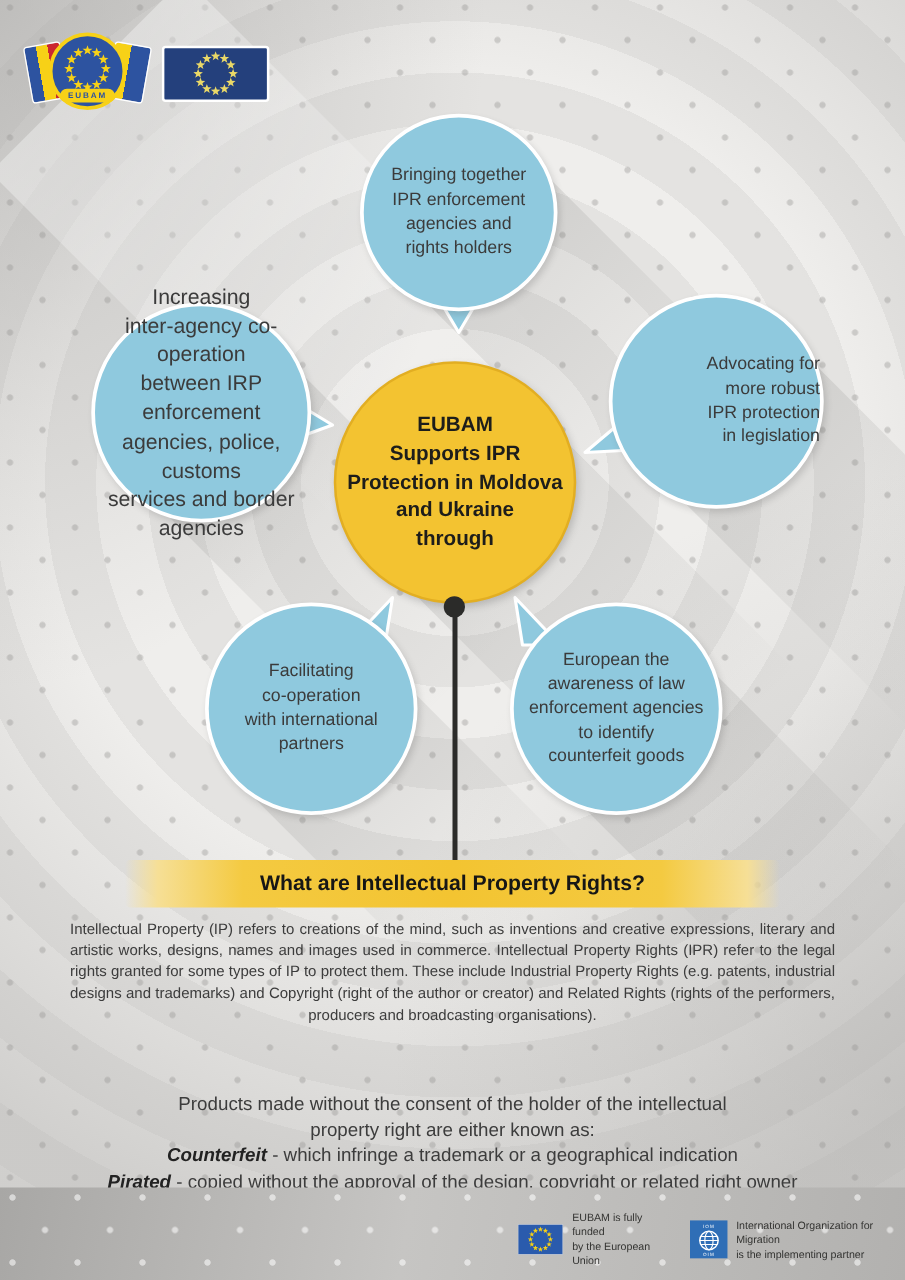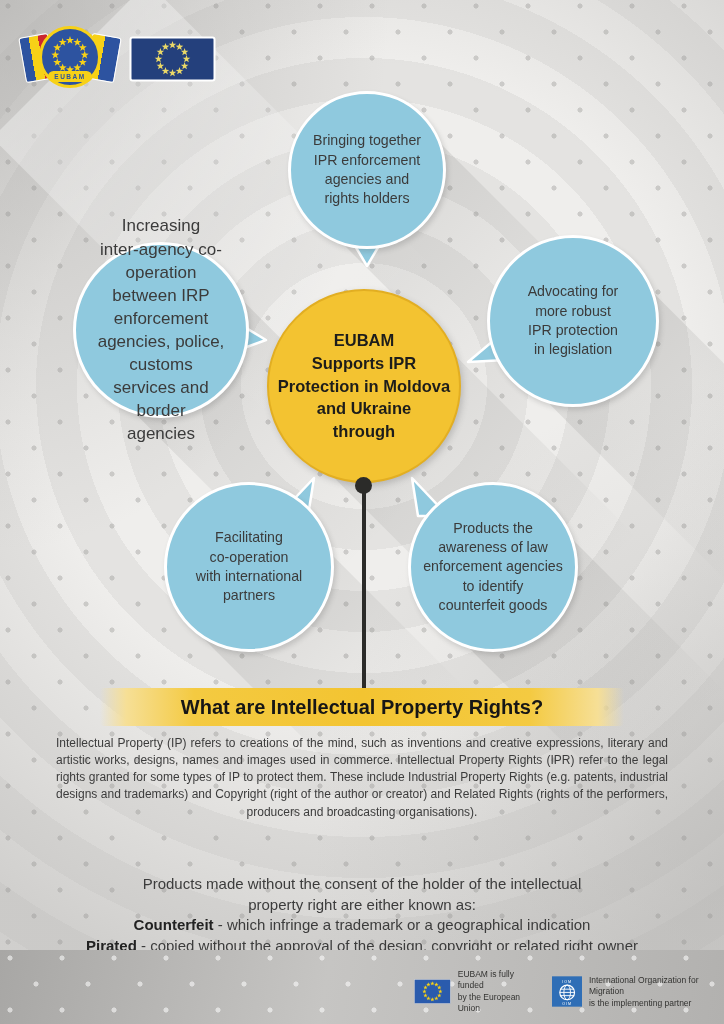--- a/index.html
+++ b/index.html
@@ -42,25 +42,25 @@
   .eubam-circle svg{position:absolute; left:0; top:0;}
   .eubam-ribbon{position:absolute; bottom:3px; left:6px; right:6px; height:11px; background:#f7d117;
     border-radius:6px; display:flex; align-items:center; justify-content:center;
     font-size:6.5px; font-weight:bold; color:#2d53a0; letter-spacing:1.5px;}
   .eu-flag-top{position:absolute; left:129px; top:36px; z-index:3;}
 
   
   .bubble{position:absolute; border-radius:50%; background:#8fc9de; border:3px solid #ffffff;
     box-sizing:border-box; z-index:3; display:flex; align-items:center; justify-content:center;
     text-align:center; box-shadow:2px 3px 5px rgba(80,80,78,0.2);}
-  .bubble p{margin:12px; white-space:pre-line; font-size:14.2px; line-height:1.36; color:#3b3b3b; width:100%;}
+  .bubble p{margin:0; white-space:pre-line; font-size:14.2px; line-height:1.36; color:#3b3b3b; width:100%;}
   #bubble-top{left:288px; top:91px;  width:158px; height:158px;}
   #bubble-left{left:73px; top:242px; width:176px; height:176px;}
   #bubble-left p{font-size:17px;}
-  #bubble-right{left:487px; top:235px; width:172px; height:172px;}
+  #bubble-right{left:487px; top:235px; width:172px; height:172px;text-align:right;}
   #bubble-bl{left:164px; top:482px; width:170px; height:170px;}
   #bubble-br{left:408px; top:482px; width:170px; height:170px;}
   .tail{position:absolute; z-index:2;}
   #tail-top{left:348px; top:238px;}
   #tail-left{left:232px; top:318px;}
   #tail-right{left:466px; top:328px;}
   #tail-bl{left:274px; top:476px;}
   #tail-br{left:410px; top:476px;}
 
   
@@ -69,28 +69,28 @@
     display:flex; align-items:center; justify-content:center; text-align:center;
     box-shadow:2px 3px 6px rgba(80,80,78,0.25);}
   #center-circle p{margin:0; white-space:pre-line; font-size:16.5px; font-weight:bold; line-height:1.38; color:#1d1d1b;}
   #connector-line{position:absolute; left:362px; top:455px; width:3.5px; height:237px; background:#2b2b29; z-index:1;}
   #connector-dot{position:absolute; left:355px; top:477px; width:17px; height:17px; border-radius:50%; background:#2b2b29; z-index:4;}
 
   
   #banner{position:absolute; left:100px; top:688px; width:524px; height:38px; z-index:2;
     display:flex; align-items:center; justify-content:center; border-radius:4px;
     background:linear-gradient(90deg, rgba(247,232,176,0) 0%, #f6df96 5%, #f4ca41 18%, #f3c431 50%, #f4ca41 82%, #f6df96 95%, rgba(247,232,176,0) 100%);}
-  #banner h2{margin:0; font-size:20px; font-weight:bold; color:#161616;}
+  #banner h2{margin:0; font-size:17px; font-weight:bold; color:#161616;}
   #paragraph{position:absolute; left:56px; top:735px; width:612px; z-index:2;
     font-size:12px; line-height:1.43; color:#3c3c3c; text-align:justify; text-align-last:center; margin:0;}
   #definitions{position:absolute; left:30px; top:863px; width:664px; z-index:2; text-align:center;
     font-size:15px; line-height:1.38; color:#3c3c3c;}
   #definitions p{margin:0;}
   #definitions .intro{white-space:pre-line;margin-top:11px;}
-  #definitions strong{color:#222;}
+  #definitions strong{color:#222;font-style:italic;}
 
   
   #footer-band{position:absolute; left:0; top:950px; width:724px; height:74px; z-index:2;
     background-image:
       radial-gradient(circle, rgba(255,255,255,0.55) 2.2px, rgba(255,255,255,0) 2.9px),
       radial-gradient(circle, rgba(255,255,255,0.55) 2.2px, rgba(255,255,255,0) 2.9px),
       linear-gradient(100deg, #a8a7a5 0%, #c6c5c3 45%, #b2b1af 100%);
     background-size:52px 52px,52px 52px,100% 100%;
     background-position:10px 8px,36px 34px,0 0;}
   .footer-row{position:absolute; top:969px; left:414px; display:flex; gap:14px; align-items:center; z-index:3;}
@@ -185,21 +185,21 @@
 IPR protection
 in legislation</p>
   </div>
   <div class="bubble" id="bubble-bl">
     <p>Facilitating
 co-operation
 with international
 partners</p>
   </div>
   <div class="bubble" id="bubble-br">
-    <p>Products the
+    <p>European the
 awareness of law
 enforcement agencies
 to identify
 counterfeit goods</p>
   </div>
 
   <div id="connector-line"></div>
   <div id="center-circle">
     <p>EUBAM
 Supports IPR

